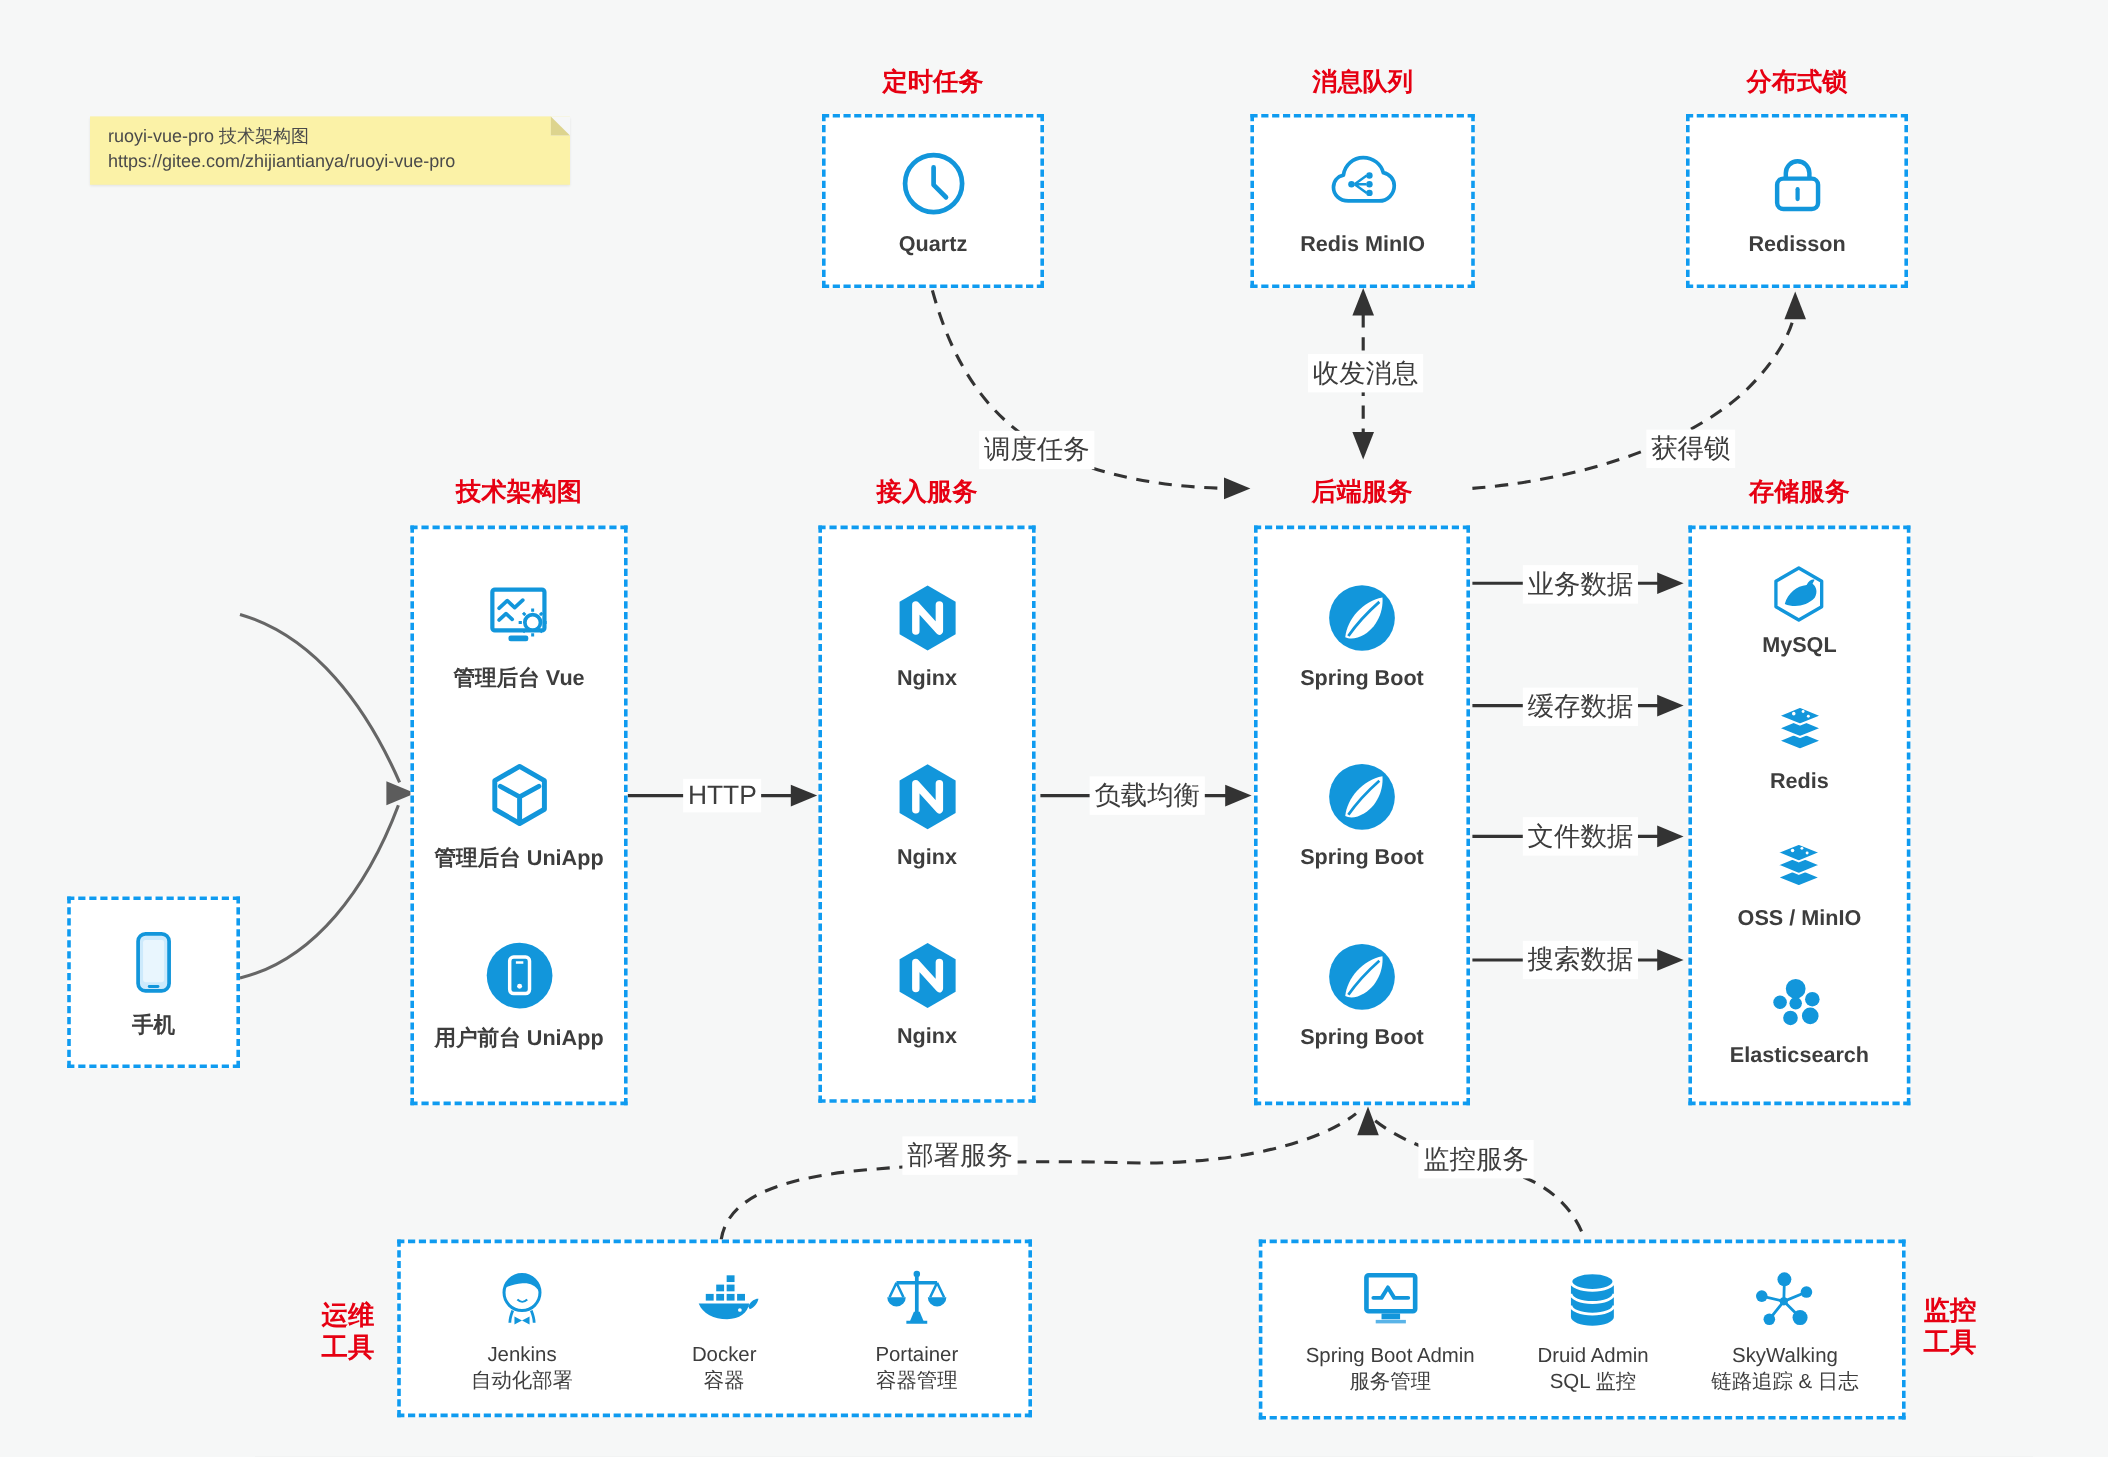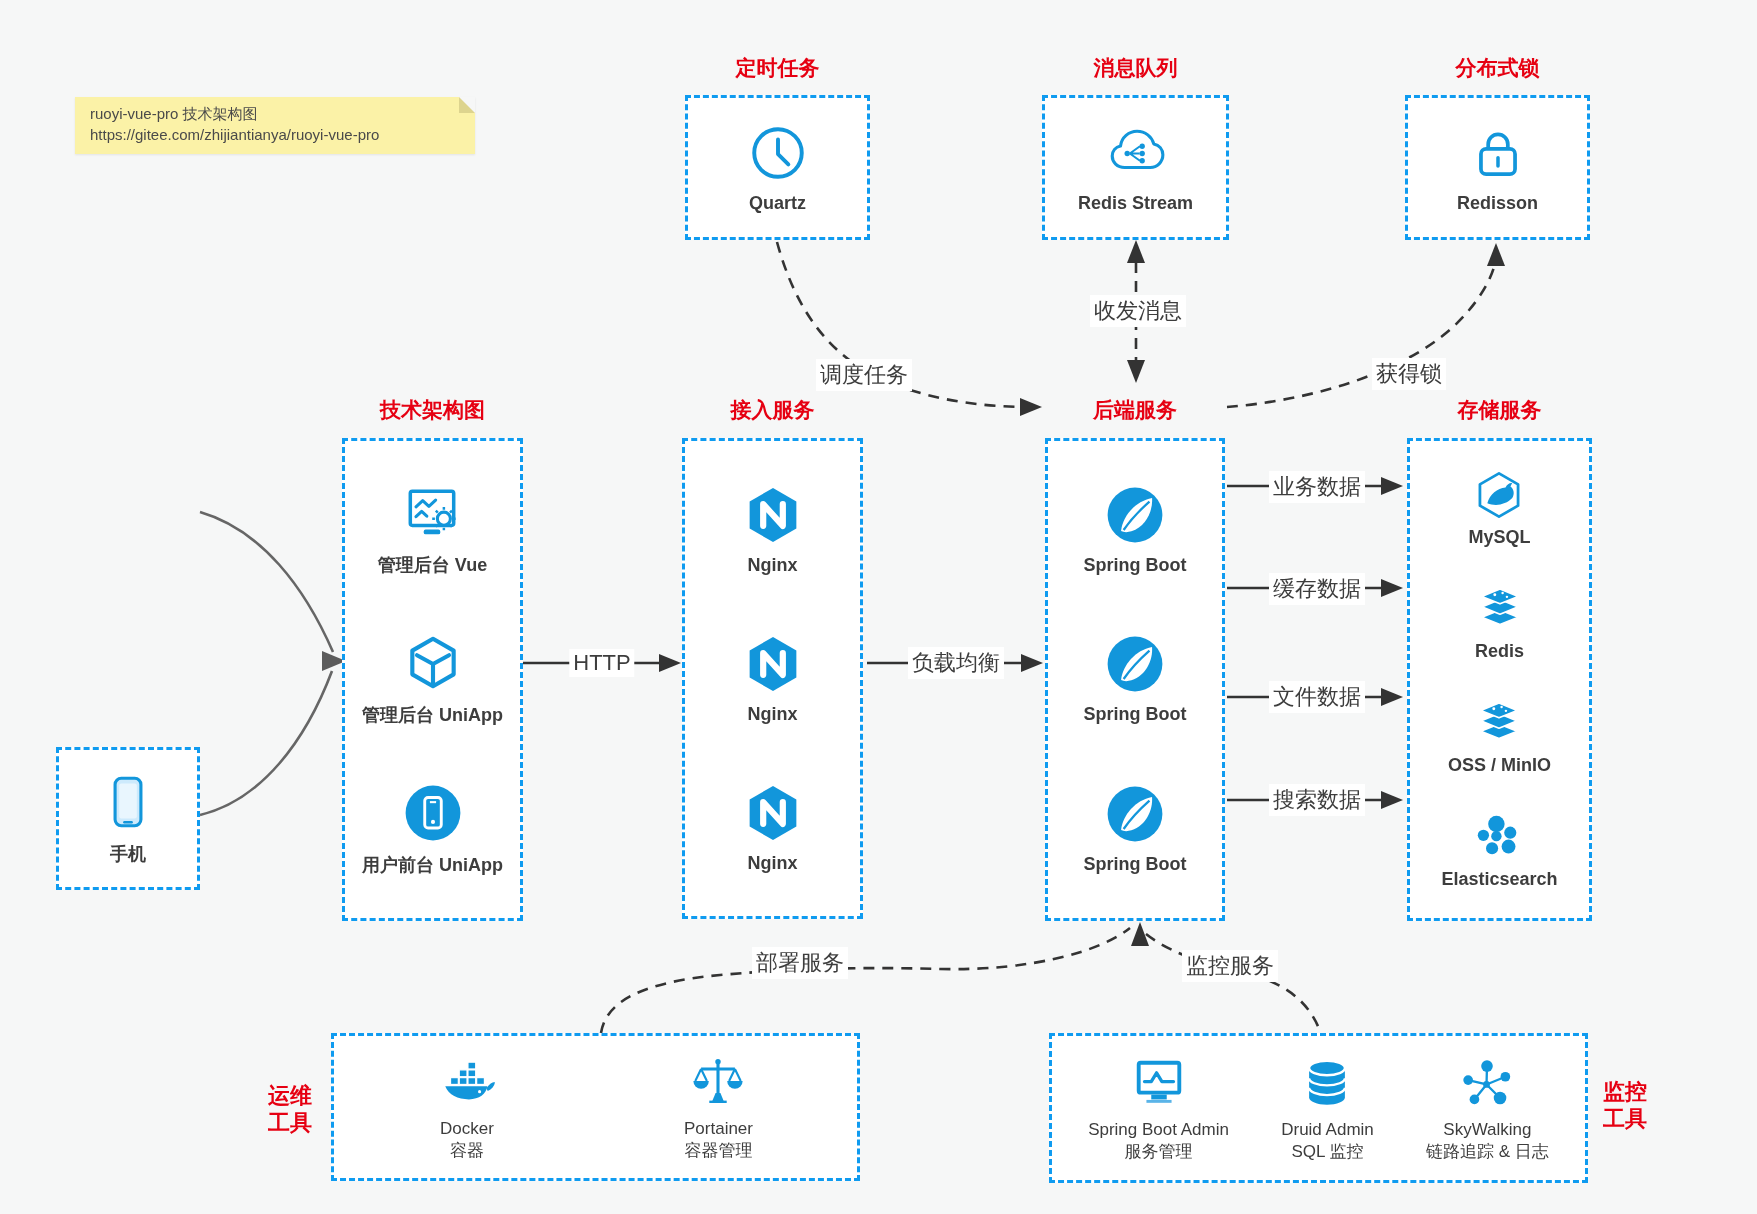--- a/index.html
+++ b/index.html
@@ -133,21 +133,21 @@
   <div class="box vbox" style="left:1042px;top:95px;width:187px;height:145px">
     <div class="item">
       <svg class="ic62" viewBox="0 0 60 60">
         <path d="M19 44 C11.8 44 7 39 7 33 C7 28 10.2 24.2 15 23.2 C16 15 23 9 31 9 C39 9 45.3 14.2 47.2 21.2 C52.4 22.3 56 26.5 56 31.8 C56 38.6 50.5 44 43.8 44 Z" fill="#fff" stroke="#1296db" stroke-width="3" stroke-linejoin="round"></path>
         <circle cx="21.5" cy="30.5" r="2.6" fill="#1296db"></circle>
         <circle cx="36" cy="23.5" r="2.6" fill="#1296db"></circle>
         <circle cx="36" cy="30.5" r="2.6" fill="#1296db"></circle>
         <circle cx="36" cy="37.5" r="2.6" fill="#1296db"></circle>
         <path d="M24 30.5 H33.5 M24 30.5 L33.8 23.5 M24 30.5 L33.8 37.5" stroke="#1296db" stroke-width="2" fill="none"></path>
       </svg>
-      <div class="ilabel">Redis Stream</div>
+      <div class="ilabel">Redis MinIO</div>
     </div>
   </div>
 
   <div class="group-title" style="left:1405px;top:54px;width:185px">分布式锁</div>
   <div class="box vbox" style="left:1405px;top:95px;width:185px;height:145px">
     <div class="item">
       <svg class="ic62" viewBox="0 0 60 60">
         <path d="M20.5 26 v-4.5 a9.5 9.5 0 0 1 19 0 V26" fill="none" stroke="#1296db" stroke-width="3.6"></path>
         <rect x="13.5" y="26" width="33" height="24.5" rx="5" fill="#fff" stroke="#1296db" stroke-width="3.6"></rect>
         <path d="M30 34.5 v8" stroke="#1296db" stroke-width="3.4" stroke-linecap="round"></path>
@@ -302,20 +302,33 @@
       </svg>
       <div class="ilabel">Elasticsearch</div>
     </div>
   </div>
 
   <div class="side-title" style="left:255px;top:1082px;width:70px">
     <div>运维</div>
     <div>工具</div>
   </div>
   <div class="box hbox" style="left:331px;top:1033px;width:529px;height:148px">
+    <div class="hitem">
+      <svg class="ic58" viewBox="0 0 60 60">
+        <circle cx="30" cy="25" r="15.5" fill="#fff" stroke="#1296db" stroke-width="2.6"></circle>
+        <path d="M15.5 21 C17.5 11.5 27 7.5 34 9.5 C41 11.3 45.5 17 44.8 24 C41.5 18.5 36 16.5 30.5 17 C24.5 17.5 19 19 15.5 21 Z" fill="#1296db"></path>
+        <path d="M26 31 c2.5 2.5 6 2.5 8.5 0" stroke="#1296db" stroke-width="1.8" fill="none"></path>
+        <path d="M22 40.5 C20.5 44.5 19.5 47.5 19.5 51 M38 40.5 C39.5 44.5 40.5 47.5 40.5 51" stroke="#1296db" stroke-width="2.4" fill="none"></path>
+        <path d="M23.5 45.5 L30 49 L23.5 52.5 Z M36.5 45.5 L30 49 L36.5 52.5 Z" fill="#1296db"></path>
+      </svg>
+      <div class="hname">
+        <div>Jenkins</div>
+        <div>自动化部署</div>
+      </div>
+    </div>
     <div class="hitem">
       <svg class="ic58" viewBox="0 0 60 60">
         <g fill="#1296db" stroke="#fff" stroke-width="1.2">
           <rect x="13" y="25.5" width="8" height="7"></rect>
             <rect x="22" y="25.5" width="8" height="7"></rect>
           <rect x="31" y="25.5" width="8" height="7"></rect>
             <rect x="40" y="25.5" width="8" height="7"></rect>
           <rect x="22" y="17.5" width="8" height="7"></rect>
             <rect x="31" y="17.5" width="8" height="7"></rect>
           <rect x="31" y="9.5" width="8" height="7"></rect>

